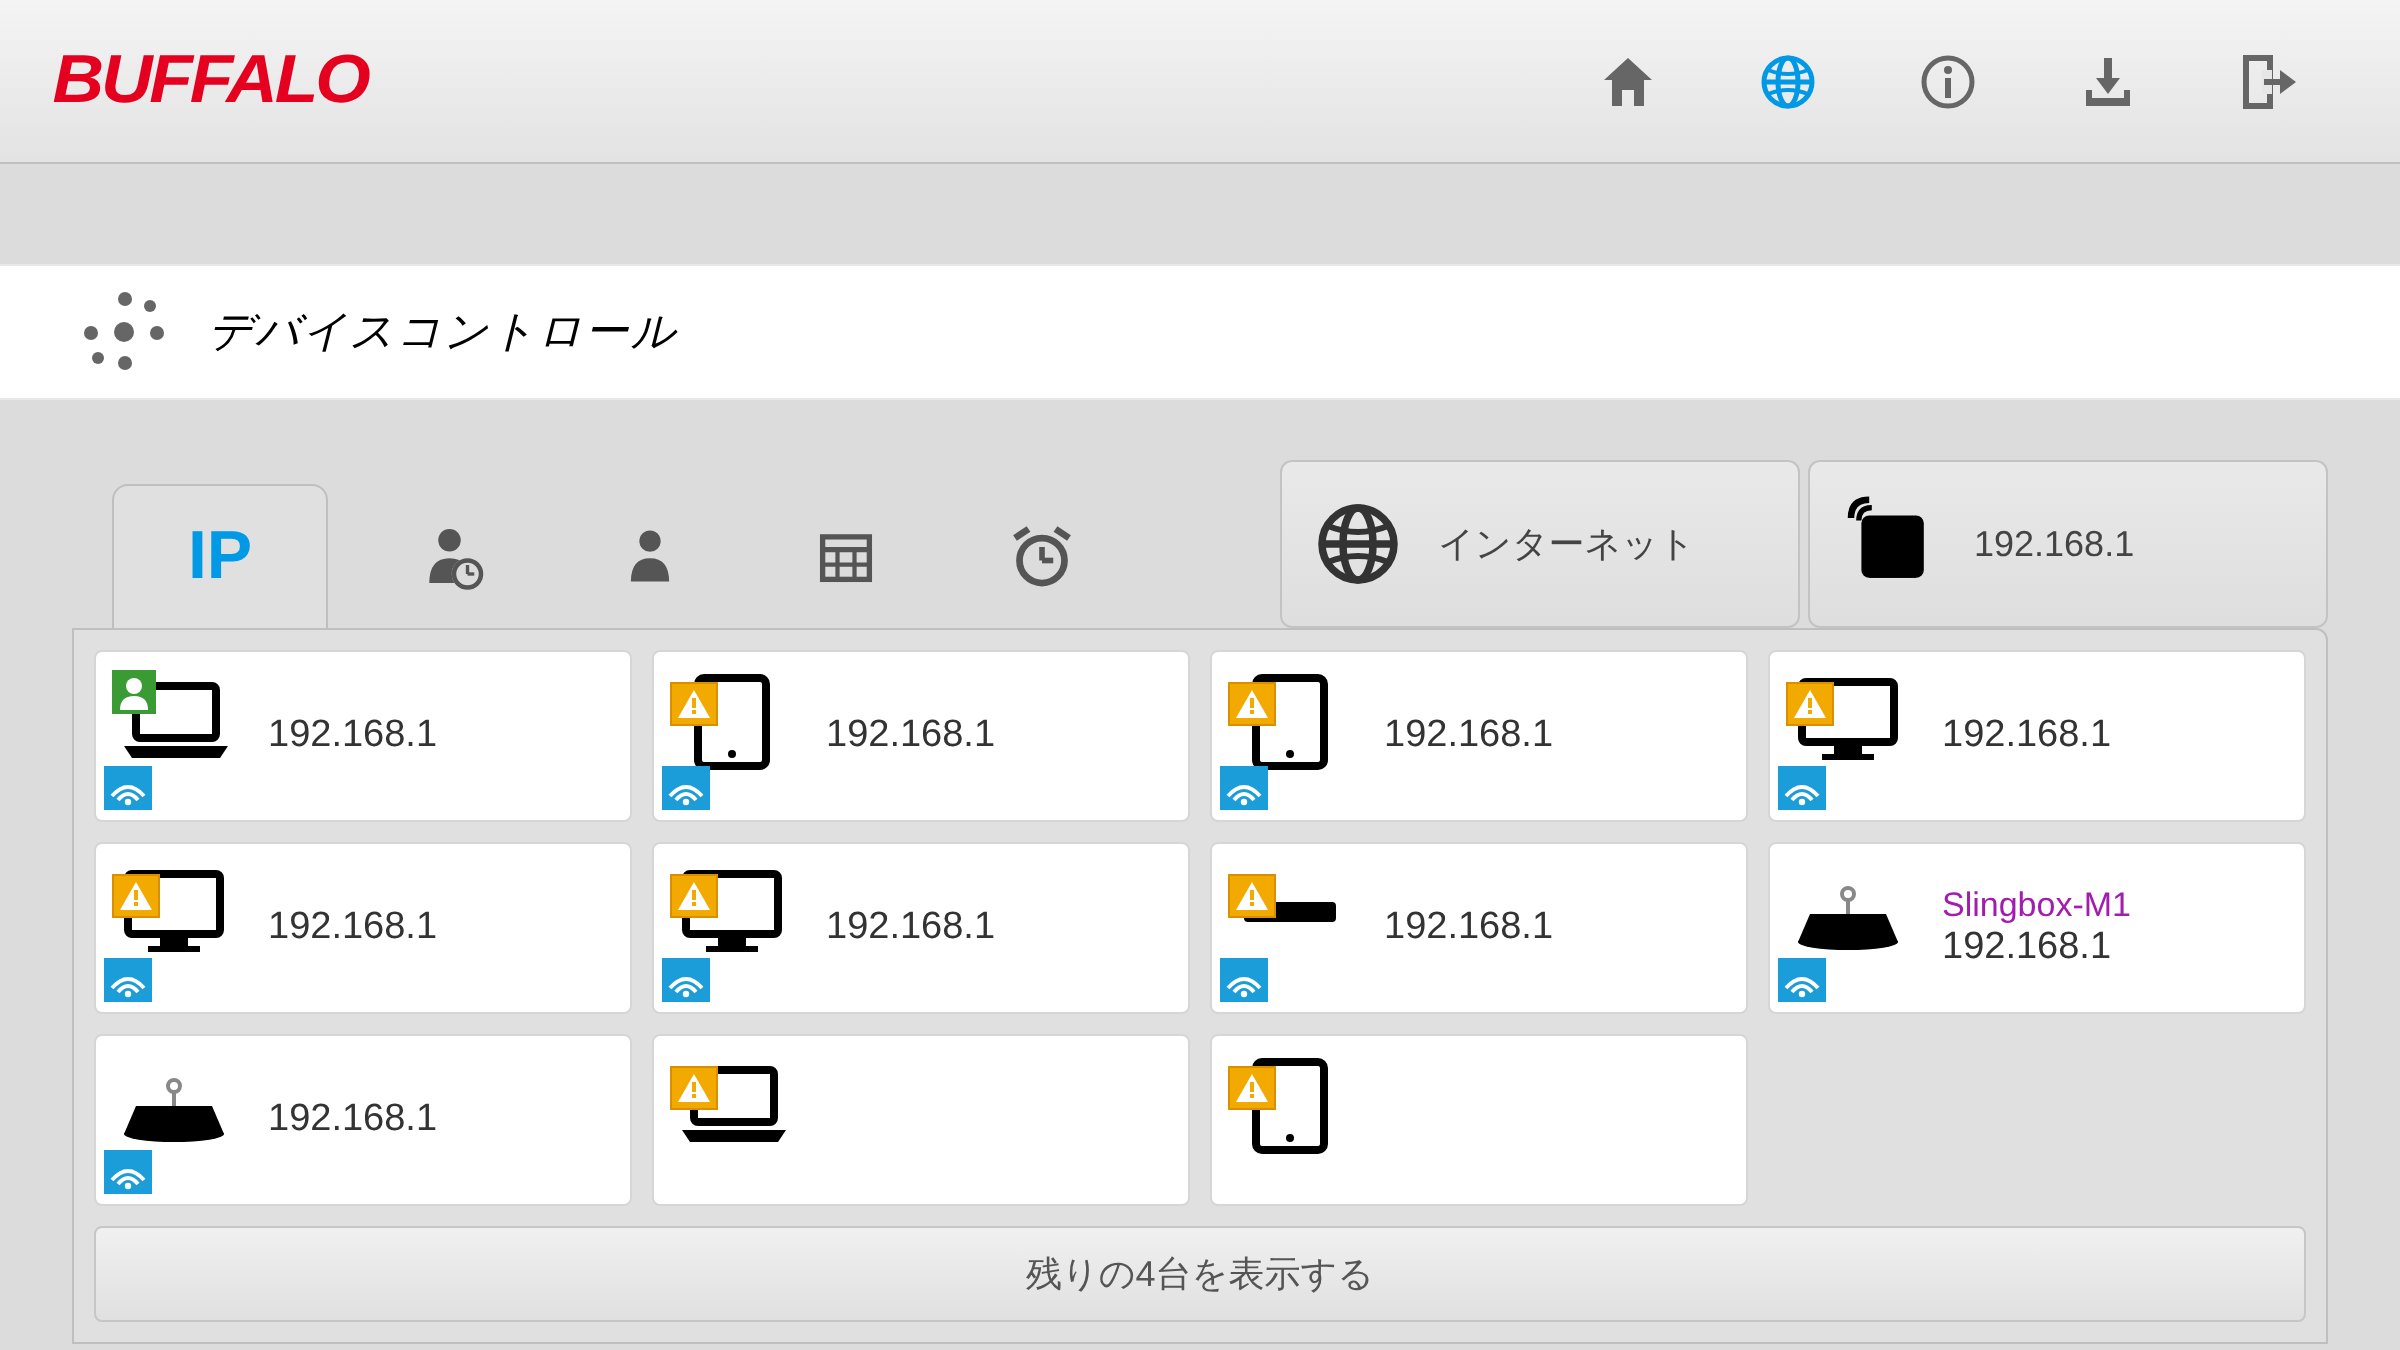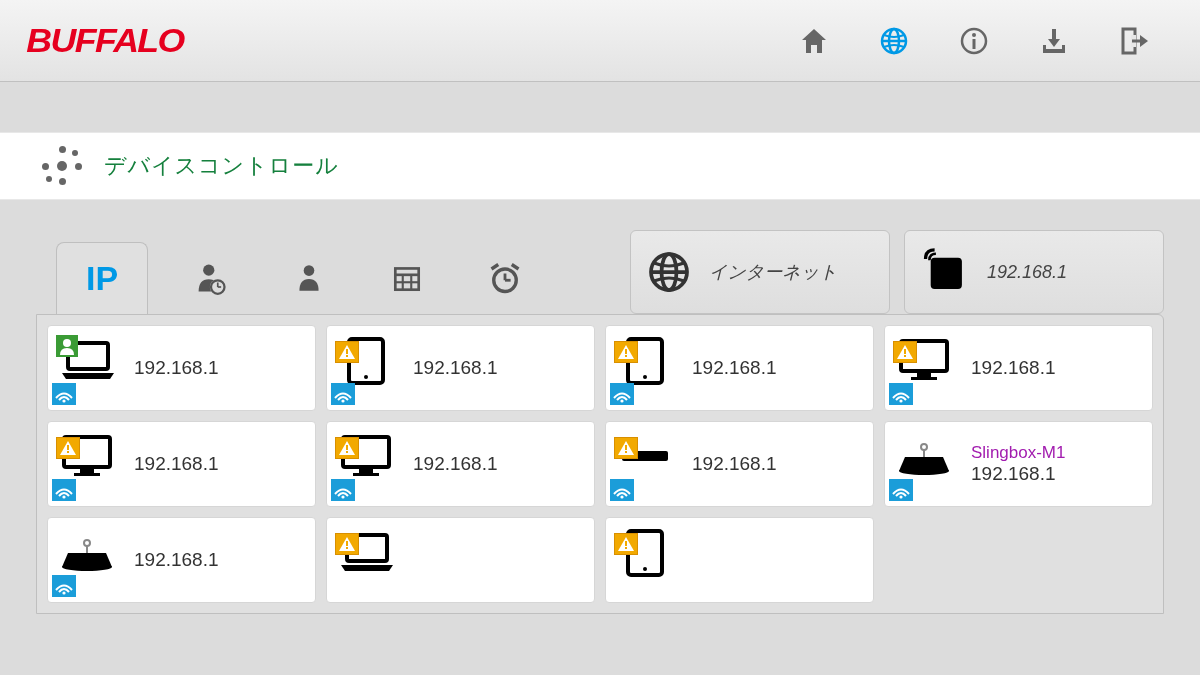--- a/index.html
+++ b/index.html
@@ -38,39 +38,39 @@
   .spacer { height: 50px; background: #dcdcdc; }
   .section-header {
     background: #fff;
     height: 68px;
     display: flex;
     align-items: center;
     padding: 0 42px;
     border-top: 1px solid #e8e8e8;
     border-bottom: 1px solid #e8e8e8;
   }
-  .section-title { font-size: 22px; color: #15803d; margin-left: 22px; letter-spacing: 1px;}
+  .section-title { font-size: 22px; color: #000000; margin-left: 22px; letter-spacing: 1px; font-style: italic;}
   .cluster-icon { width:40px; height:40px; position:relative; }
   .cluster-icon .d { position:absolute; background:#666; border-radius:50%; }
   .content { padding: 30px 36px 0 36px; }
   .top-row { display:flex; align-items:flex-end; gap: 0;}
   .tabs { display:flex; gap: 48px; align-items:center; padding-left: 20px; }
   .tab { width: 50px; height:50px; display:flex; align-items:center; justify-content:center; color:#555; cursor:pointer;}
   .tab.ip-tab {
     background:#e0e0e0;
     border:1px solid #bfbfbf;
     border-bottom:none;
     border-radius: 8px 8px 0 0;
-    width: 92px; height:72px;
+    width: 108px; height:72px;
     font-size:34px; font-weight:bold;
     font-family: Arial, sans-serif;
     color:#0099e6;
     margin-right:-10px;
   }
-  .net-boxes { margin-left:auto; display:flex; gap:14px;font-style:italic; }
+  .net-boxes { margin-left:auto; display:flex; gap:4px; }
   .net-box {
     background: linear-gradient(to bottom,#e9e9e9,#dedede);
     border:1px solid #c3c3c3;
     border-radius:6px;
     width: 260px; height: 84px;
     display:flex; align-items:center;
     padding: 0 14px;
     gap: 16px;
     cursor:pointer;
   }
@@ -511,14 +511,15 @@
             <use href="#dev-tablet"></use>
           </svg>
       <div class="warn-badge">
             <svg width="22" height="20" viewBox="0 0 22 20">
               <use href="#warn-tri"></use>
             </svg>
           </div>
     </div>
     <div class="card-text"></div>
       </div>
+      <div class="more-bar" id="more-bar">残りの4台を表示する</div>
   </div>
 </div>
 
 </body></html>

